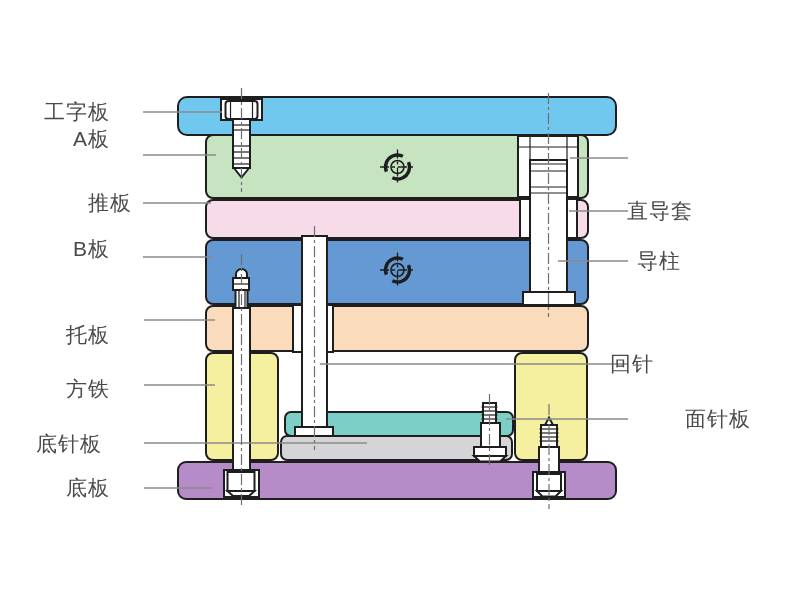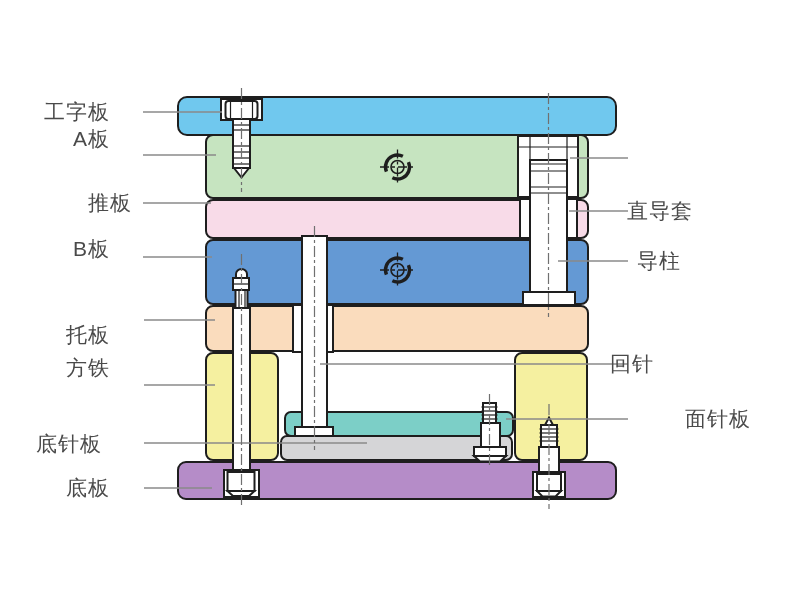--- a/index.html
+++ b/index.html
@@ -144,21 +144,21 @@
       <line x1="380" y1="270" x2="415" y2="270" stroke="#1e1e1e" stroke-width="1.3" stroke-dasharray="9 3 3 3"></line>
       <line x1="397.5" y1="252.5" x2="397.5" y2="287.5" stroke="#1e1e1e" stroke-width="1.3" stroke-dasharray="9 3 3 3"></line>
     </g>
   </svg>
 
   <div class="lbl left" style="right:662px;top:99px;">工字板</div>
   <div class="lbl left" style="right:662px;top:126px;">A板</div>
   <div class="lbl left" style="right:640px;top:190px;">推板</div>
   <div class="lbl left" style="right:662px;top:236px;">B板</div>
   <div class="lbl left" style="right:662px;top:322px;">托板</div>
-  <div class="lbl left" style="right:662px;top:355px;">方铁</div>
+  <div class="lbl left" style="right:662px;top:376px;">方铁</div>
   <div class="lbl left" style="right:670px;top:431px;">底针板</div>
   <div class="lbl left" style="right:662px;top:475px;margin-left:24px;">底板</div>
 
   <div class="lbl" style="left:627px;top:198px;">直导套</div>
   <div class="lbl" style="left:637px;top:248px;text-align:center;">导柱</div>
   <div class="lbl" style="left:610px;top:351px;">回针</div>
   <div class="lbl" style="left:637px;top:406px;margin-left:48px;">面针板</div>
 
 </div>
 

